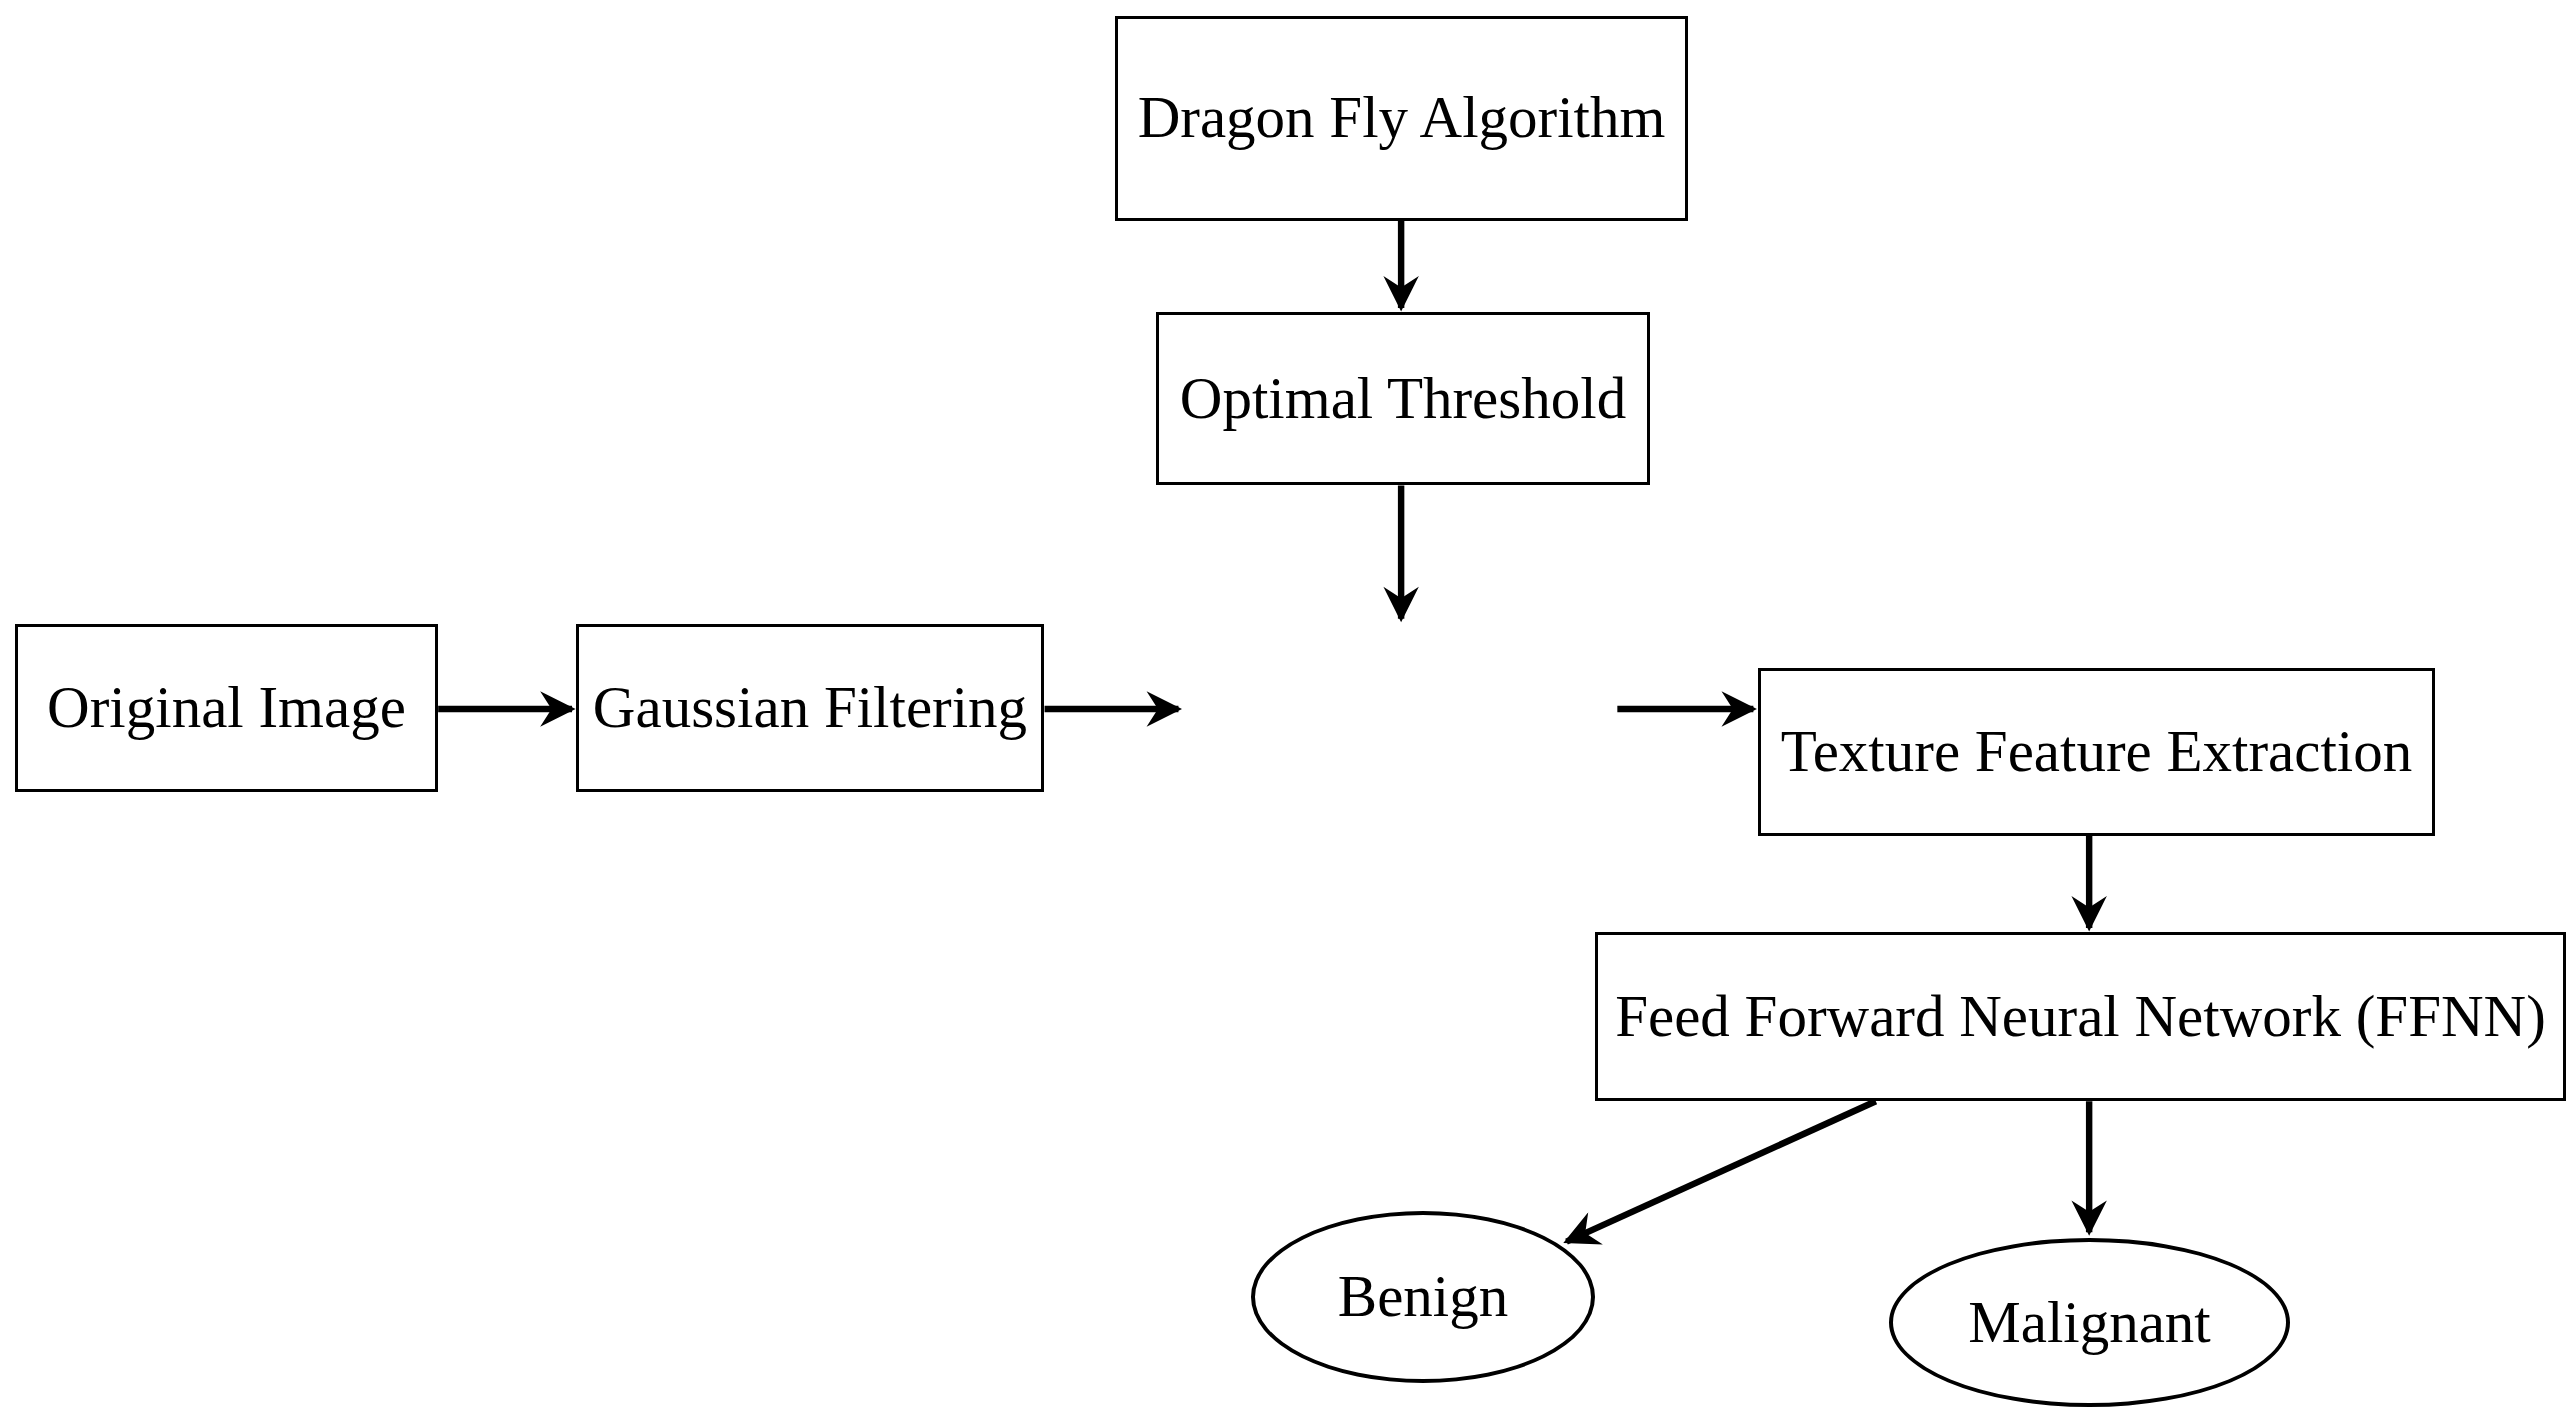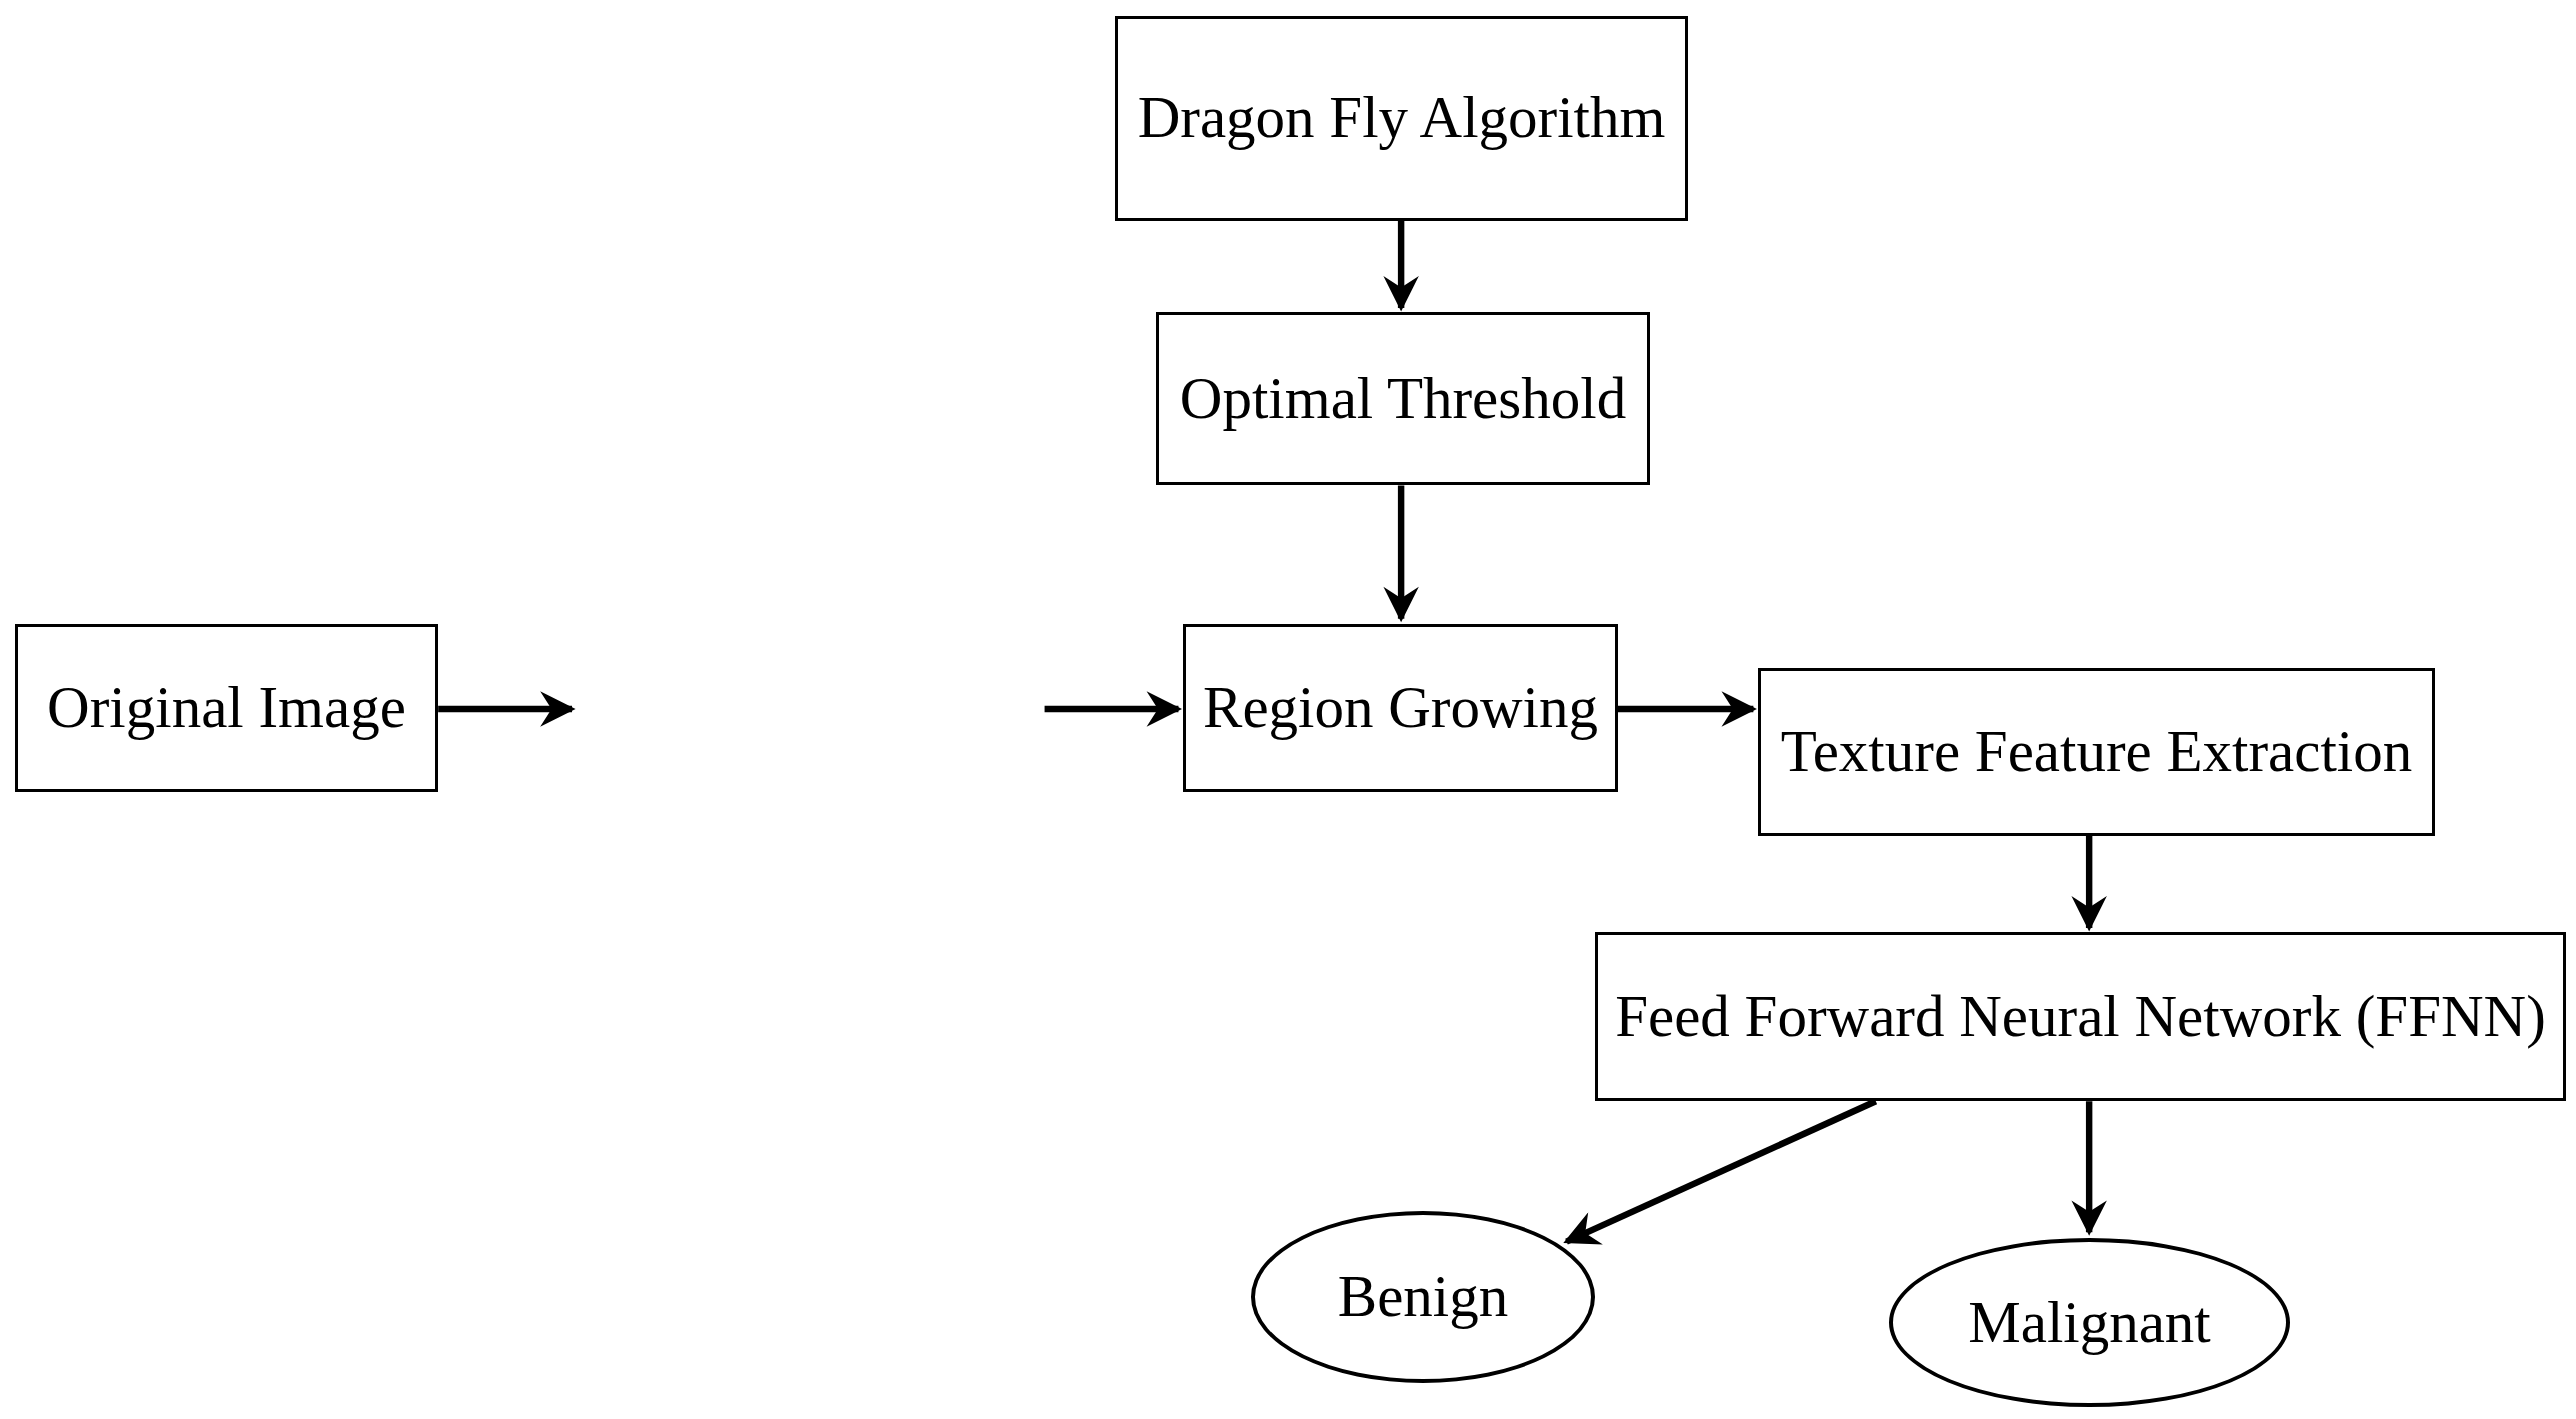--- a/index.html
+++ b/index.html
@@ -80,24 +80,24 @@
   </div>
 
   <div class="node rect" id="n-optimal">
     <span>Optimal Threshold</span>
   </div>
 
   <div class="node rect" id="n-original">
     <span>Original Image</span>
   </div>
 
+  <div class="node rect" id="n-gaussian">
+    <span>Gaussian Filtering</span>
+  </div>
 
-  <div class="node rect" id="n-region">
-    <span>Region Growing</span>
-  </div>
 
   <div class="node rect" id="n-texture">
     <span>Texture Feature Extraction</span>
   </div>
 
   <div class="node rect" id="n-ffnn">
     <span>Feed Forward Neural Network (FFNN)</span>
   </div>
 
   <div class="node ellipse" id="n-benign">

